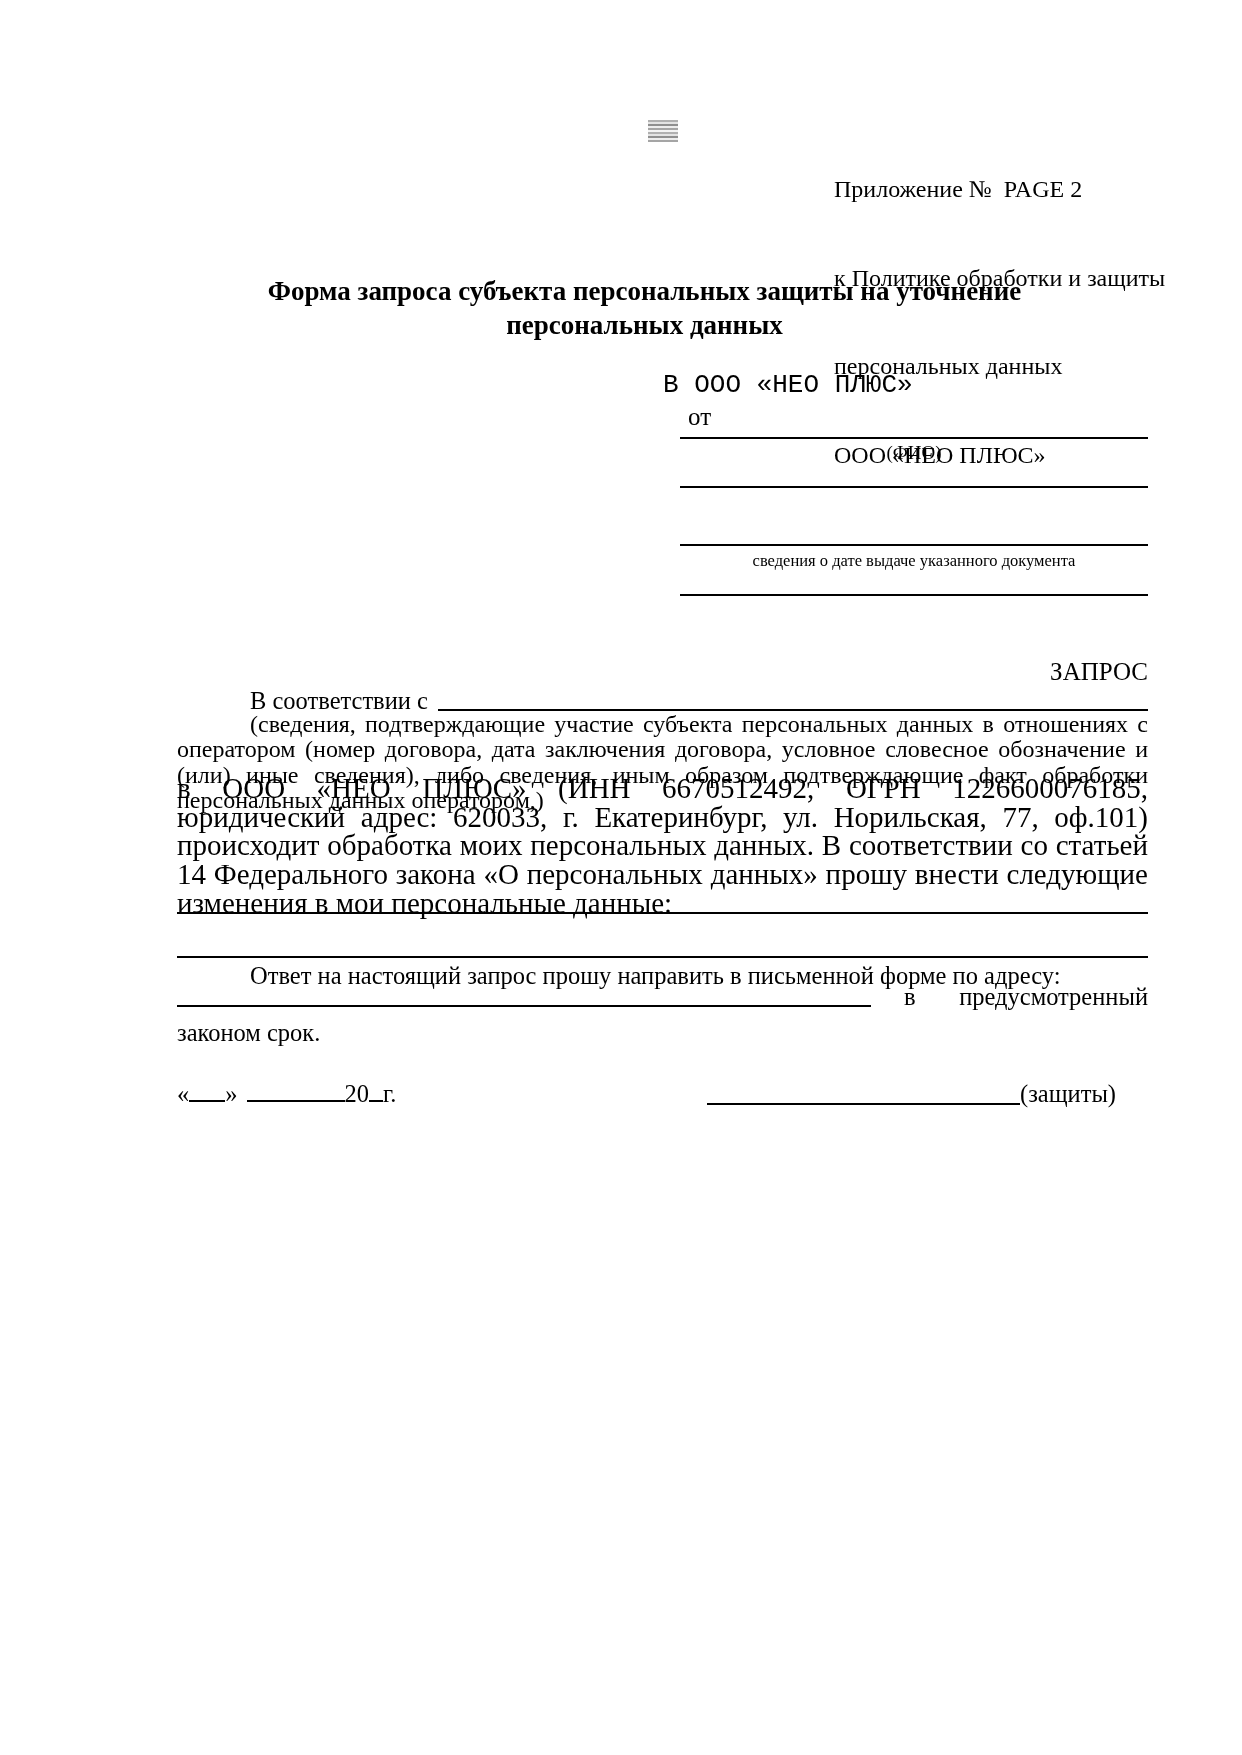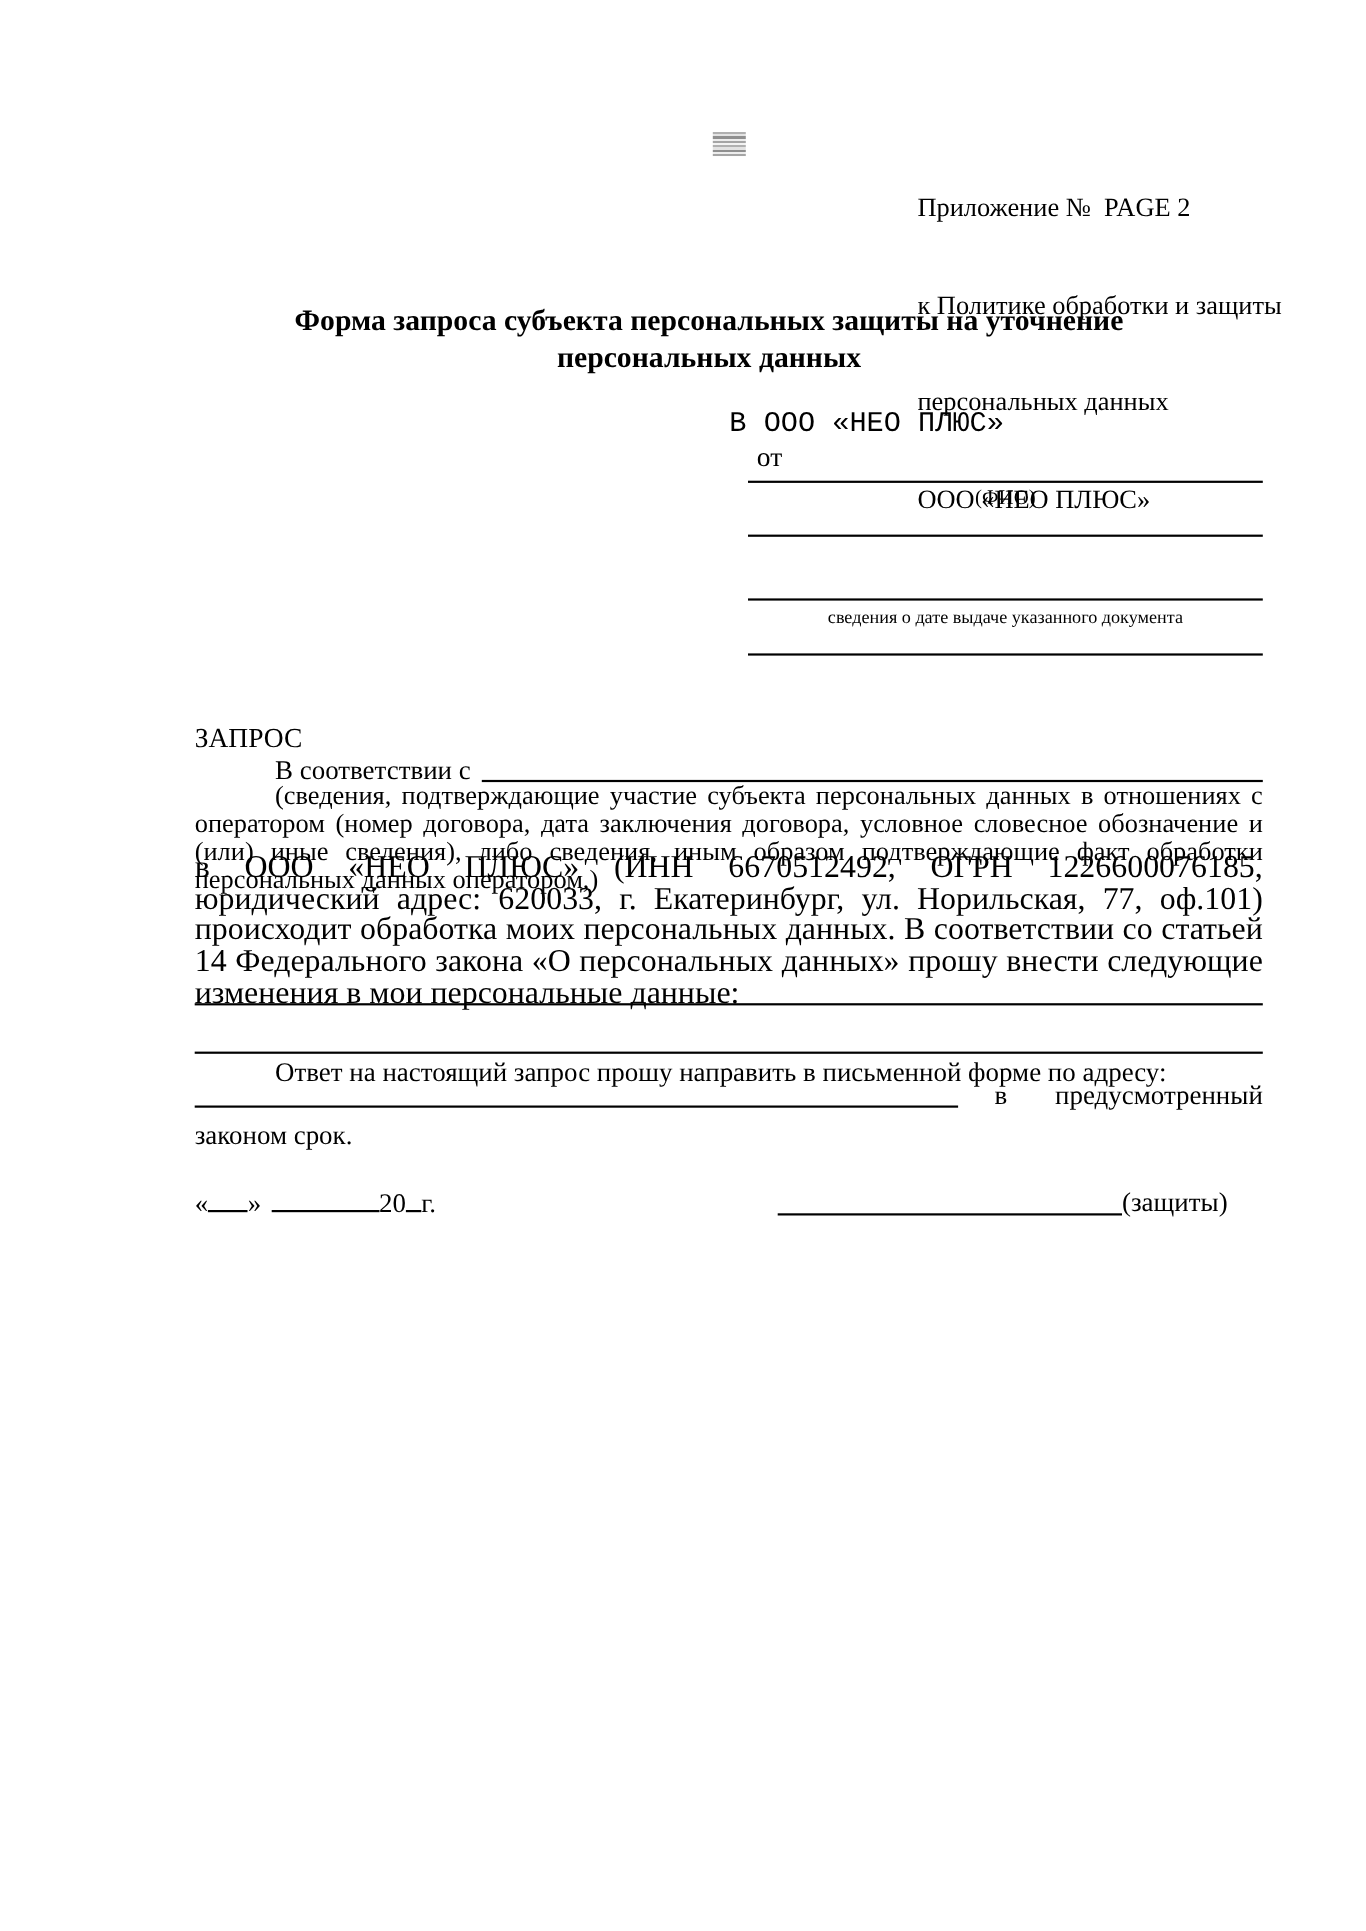--- a/index.html
+++ b/index.html
@@ -40,21 +40,21 @@
     position:absolute; height:0; border-bottom:2px solid #000;
   }
   .field-caption {
     position:absolute; left:680px; width:468px; text-align:center;
     font-size:16.5px; line-height:19px;
   }
   .field-caption.fio { font-size:19px; }
 
   .zapros-heading {
     position:absolute; left:177px; top:658px; width:971px;
-    text-align:left; font-size:25px;
+    text-align:right; font-size:25px;
   }
 
   .intro-row {
     position:absolute; left:177px; top:687px; width:971px;
     display:flex; align-items:flex-end; font-size:24.5px; line-height:28px;
   }
   .intro-row .indent { width:73px; flex:none; }
   .intro-row .fill-line {
     flex:1; border-bottom:2px solid #000; height:0; margin:0 0 4px 10px;
   }

